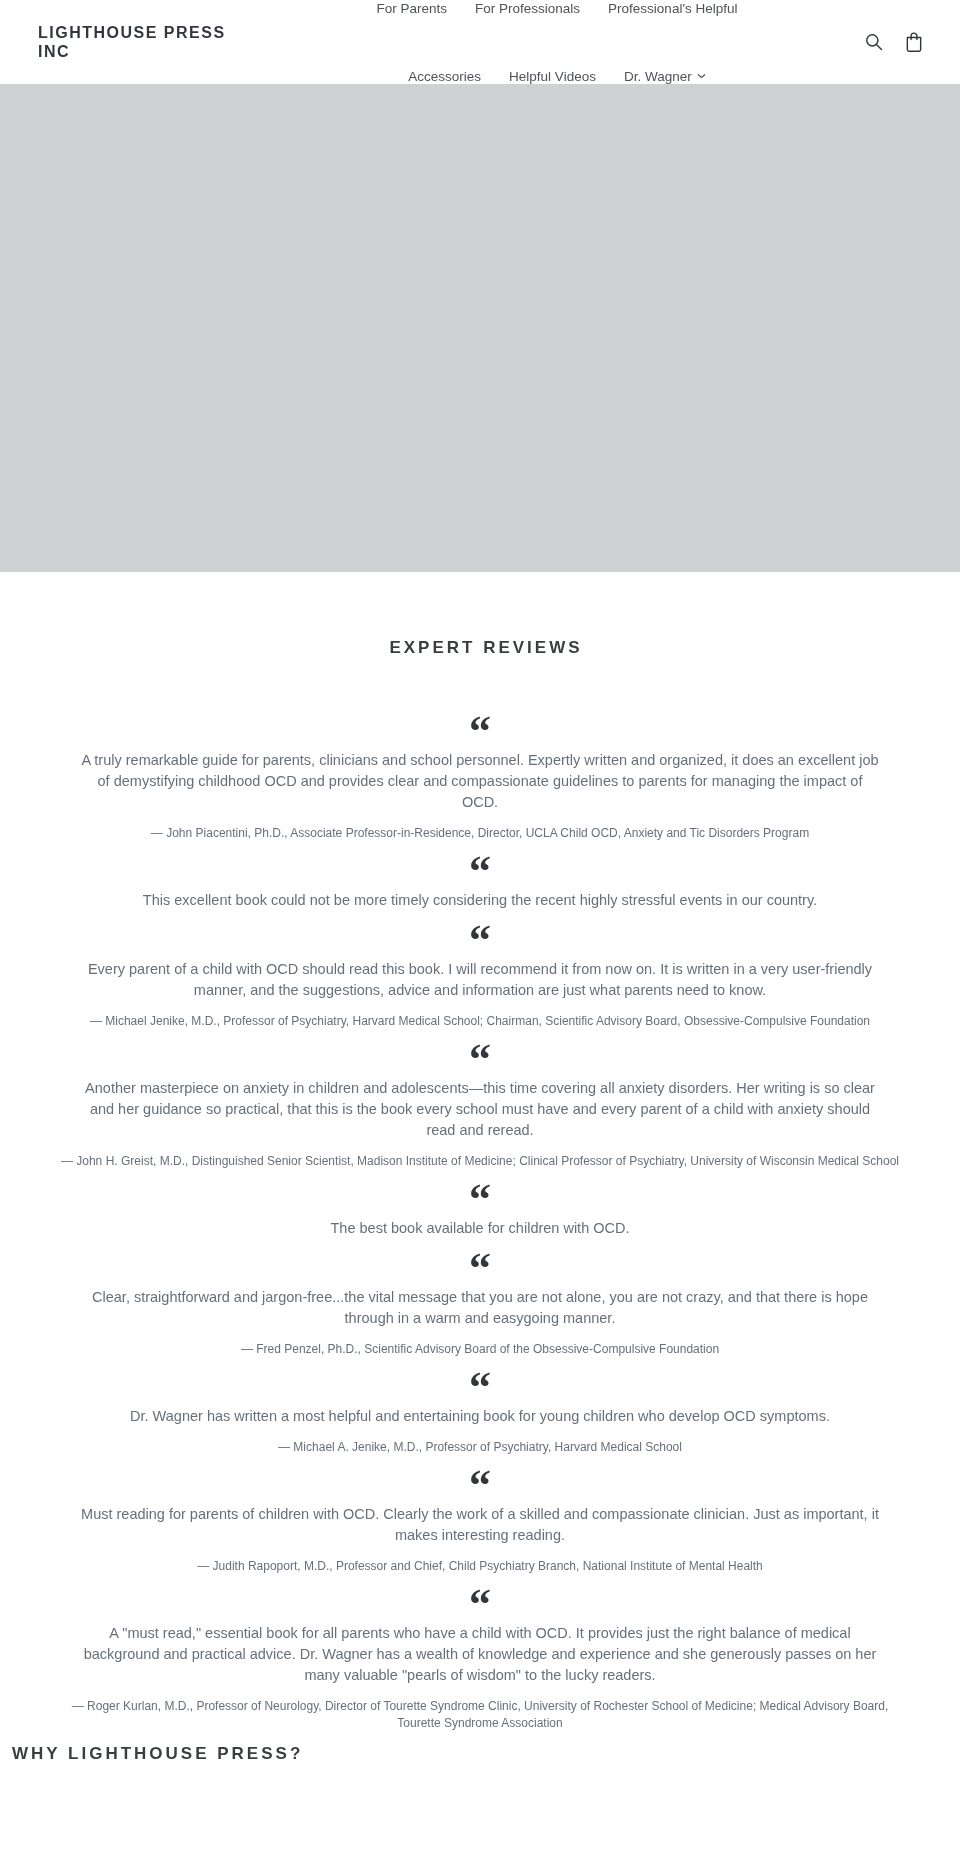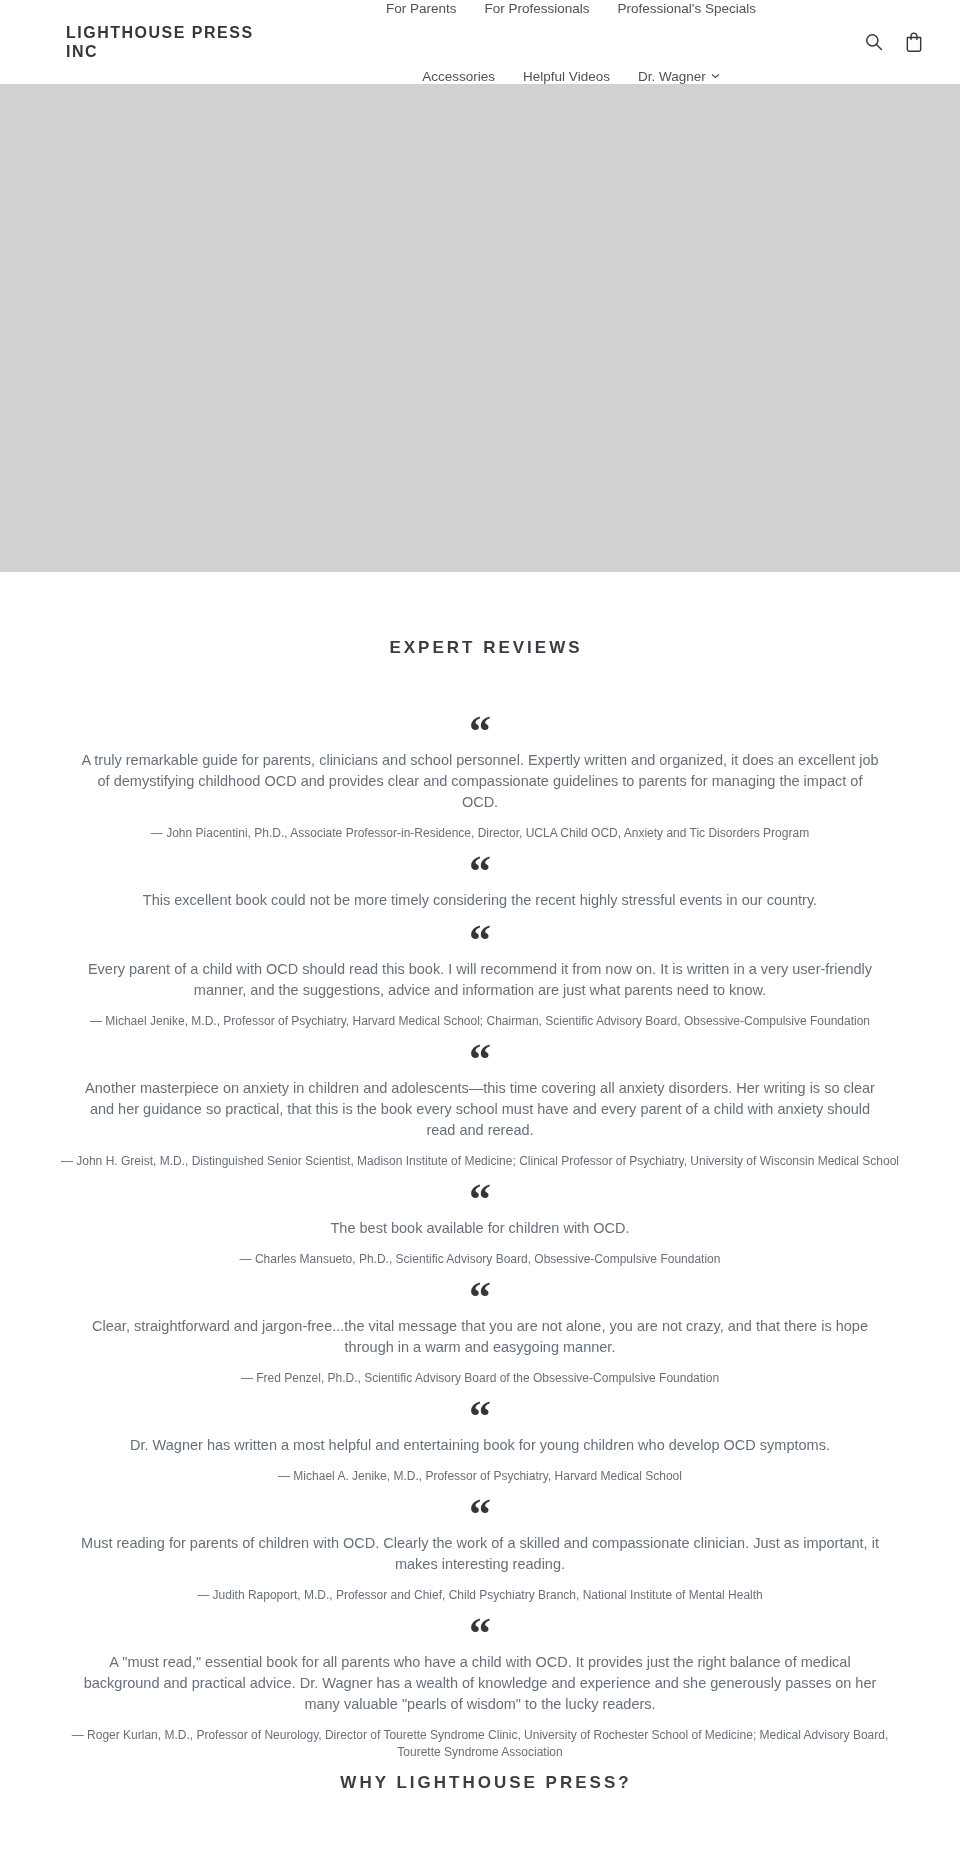--- a/index.html
+++ b/index.html
@@ -20,21 +20,20 @@
   }
   .logo {
     width: 212px;
     font-size: 16px;
     font-weight: 700;
     letter-spacing: 1.5px;
     line-height: 1.2;
     color: #33373b;
     text-decoration: none;
     cursor: pointer;
-    margin-left: 28px;
   }
   .main-nav {
     flex: 1;
     display: flex;
     flex-direction: column;
     align-items: center;
     justify-content: center;
     gap: 48px;
   }
   .nav-row {
@@ -112,35 +111,34 @@
   .qattr {
     max-width: 860px;
     margin: 12px auto;
     font-size: 12px;
     line-height: 17px;
     color: #67707a;
   }
 
   
   .why-section {
-    text-align: center;
     padding-bottom: 26px;
   }
 </style>
 </head>
 <body>
 
 <header class="site-header">
   <a class="logo">LIGHTHOUSE PRESS INC</a>
 
   <nav class="main-nav">
     <div class="nav-row">
       <a class="nav-link">For Parents</a>
       <a class="nav-link">For Professionals</a>
-      <a class="nav-link">Professional's Specials</a>
+      <a class="nav-link">Professional's Helpful</a>
     </div>
     <div class="nav-row">
       <a class="nav-link">Accessories</a>
       <a class="nav-link">Helpful Videos</a>
       <a class="nav-link">
         <span>Dr. Wagner</span>
         <span style="display:inline-flex;">
           <svg width="9" height="6" viewBox="0 0 9 6">
               <polyline points="1,1.5 4.5,4.5 8,1.5" fill="none" stroke="#4f5256" stroke-width="1.2"></polyline>
             </svg>
@@ -193,21 +191,20 @@
 
   <div class="quote">
     <div class="qmark">“</div>
     <p class="qtext">Another masterpiece on anxiety in children and adolescents—this time covering all anxiety disorders.  Her writing is so clear and her guidance so practical, that this is the book every school must have and every parent of a child with anxiety should read and reread.</p>
     <p class="qattr">— John H. Greist, M.D., Distinguished Senior Scientist, Madison Institute of Medicine; Clinical Professor of Psychiatry, University of Wisconsin Medical School</p>
   </div>
 
   <div class="quote">
     <div class="qmark">“</div>
     <p class="qtext">The best book available for children with OCD.</p>
-    <p class="qattr">— Charles Mansueto, Ph.D., Scientific Advisory Board, Obsessive-Compulsive Foundation</p>
   </div>
 
   <div class="quote">
     <div class="qmark">“</div>
     <p class="qtext">Clear, straightforward and jargon-free...the vital message that you are not alone, you are not crazy, and that there is hope through in a warm and easygoing manner.</p>
     <p class="qattr">— Fred Penzel, Ph.D., Scientific Advisory Board of the Obsessive-Compulsive Foundation</p>
   </div>
 
   <div class="quote">
     <div class="qmark">“</div>

